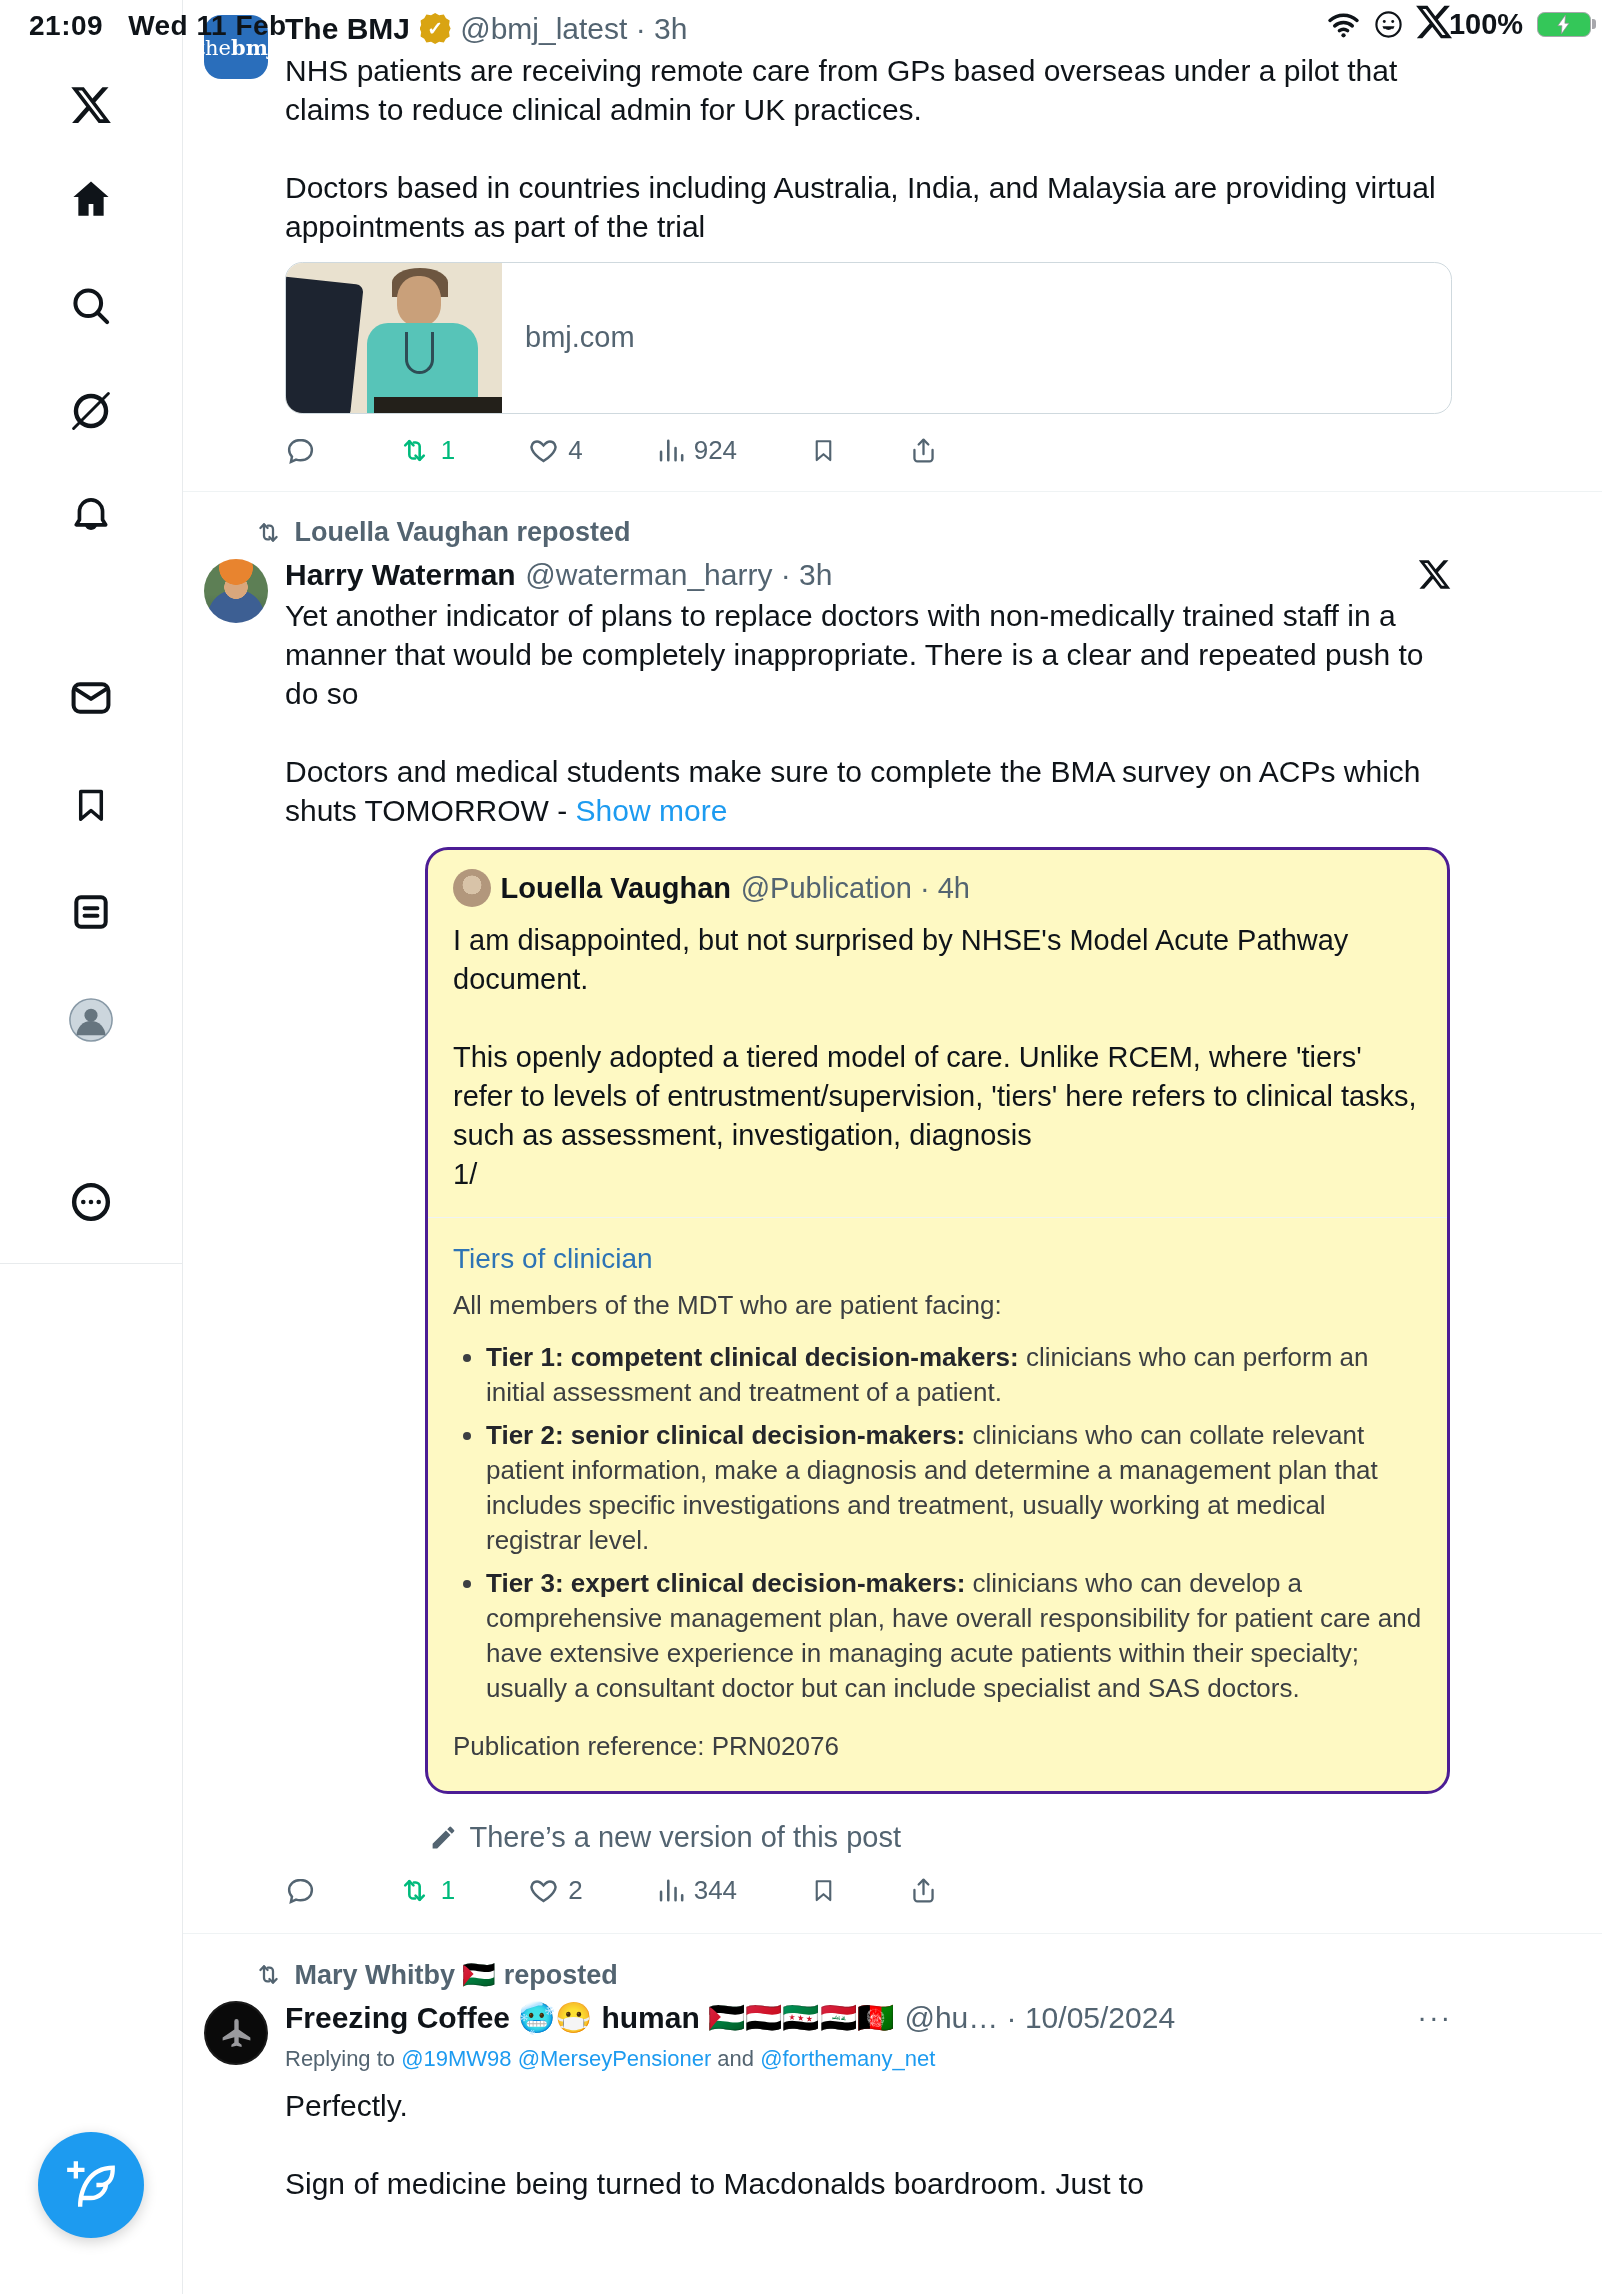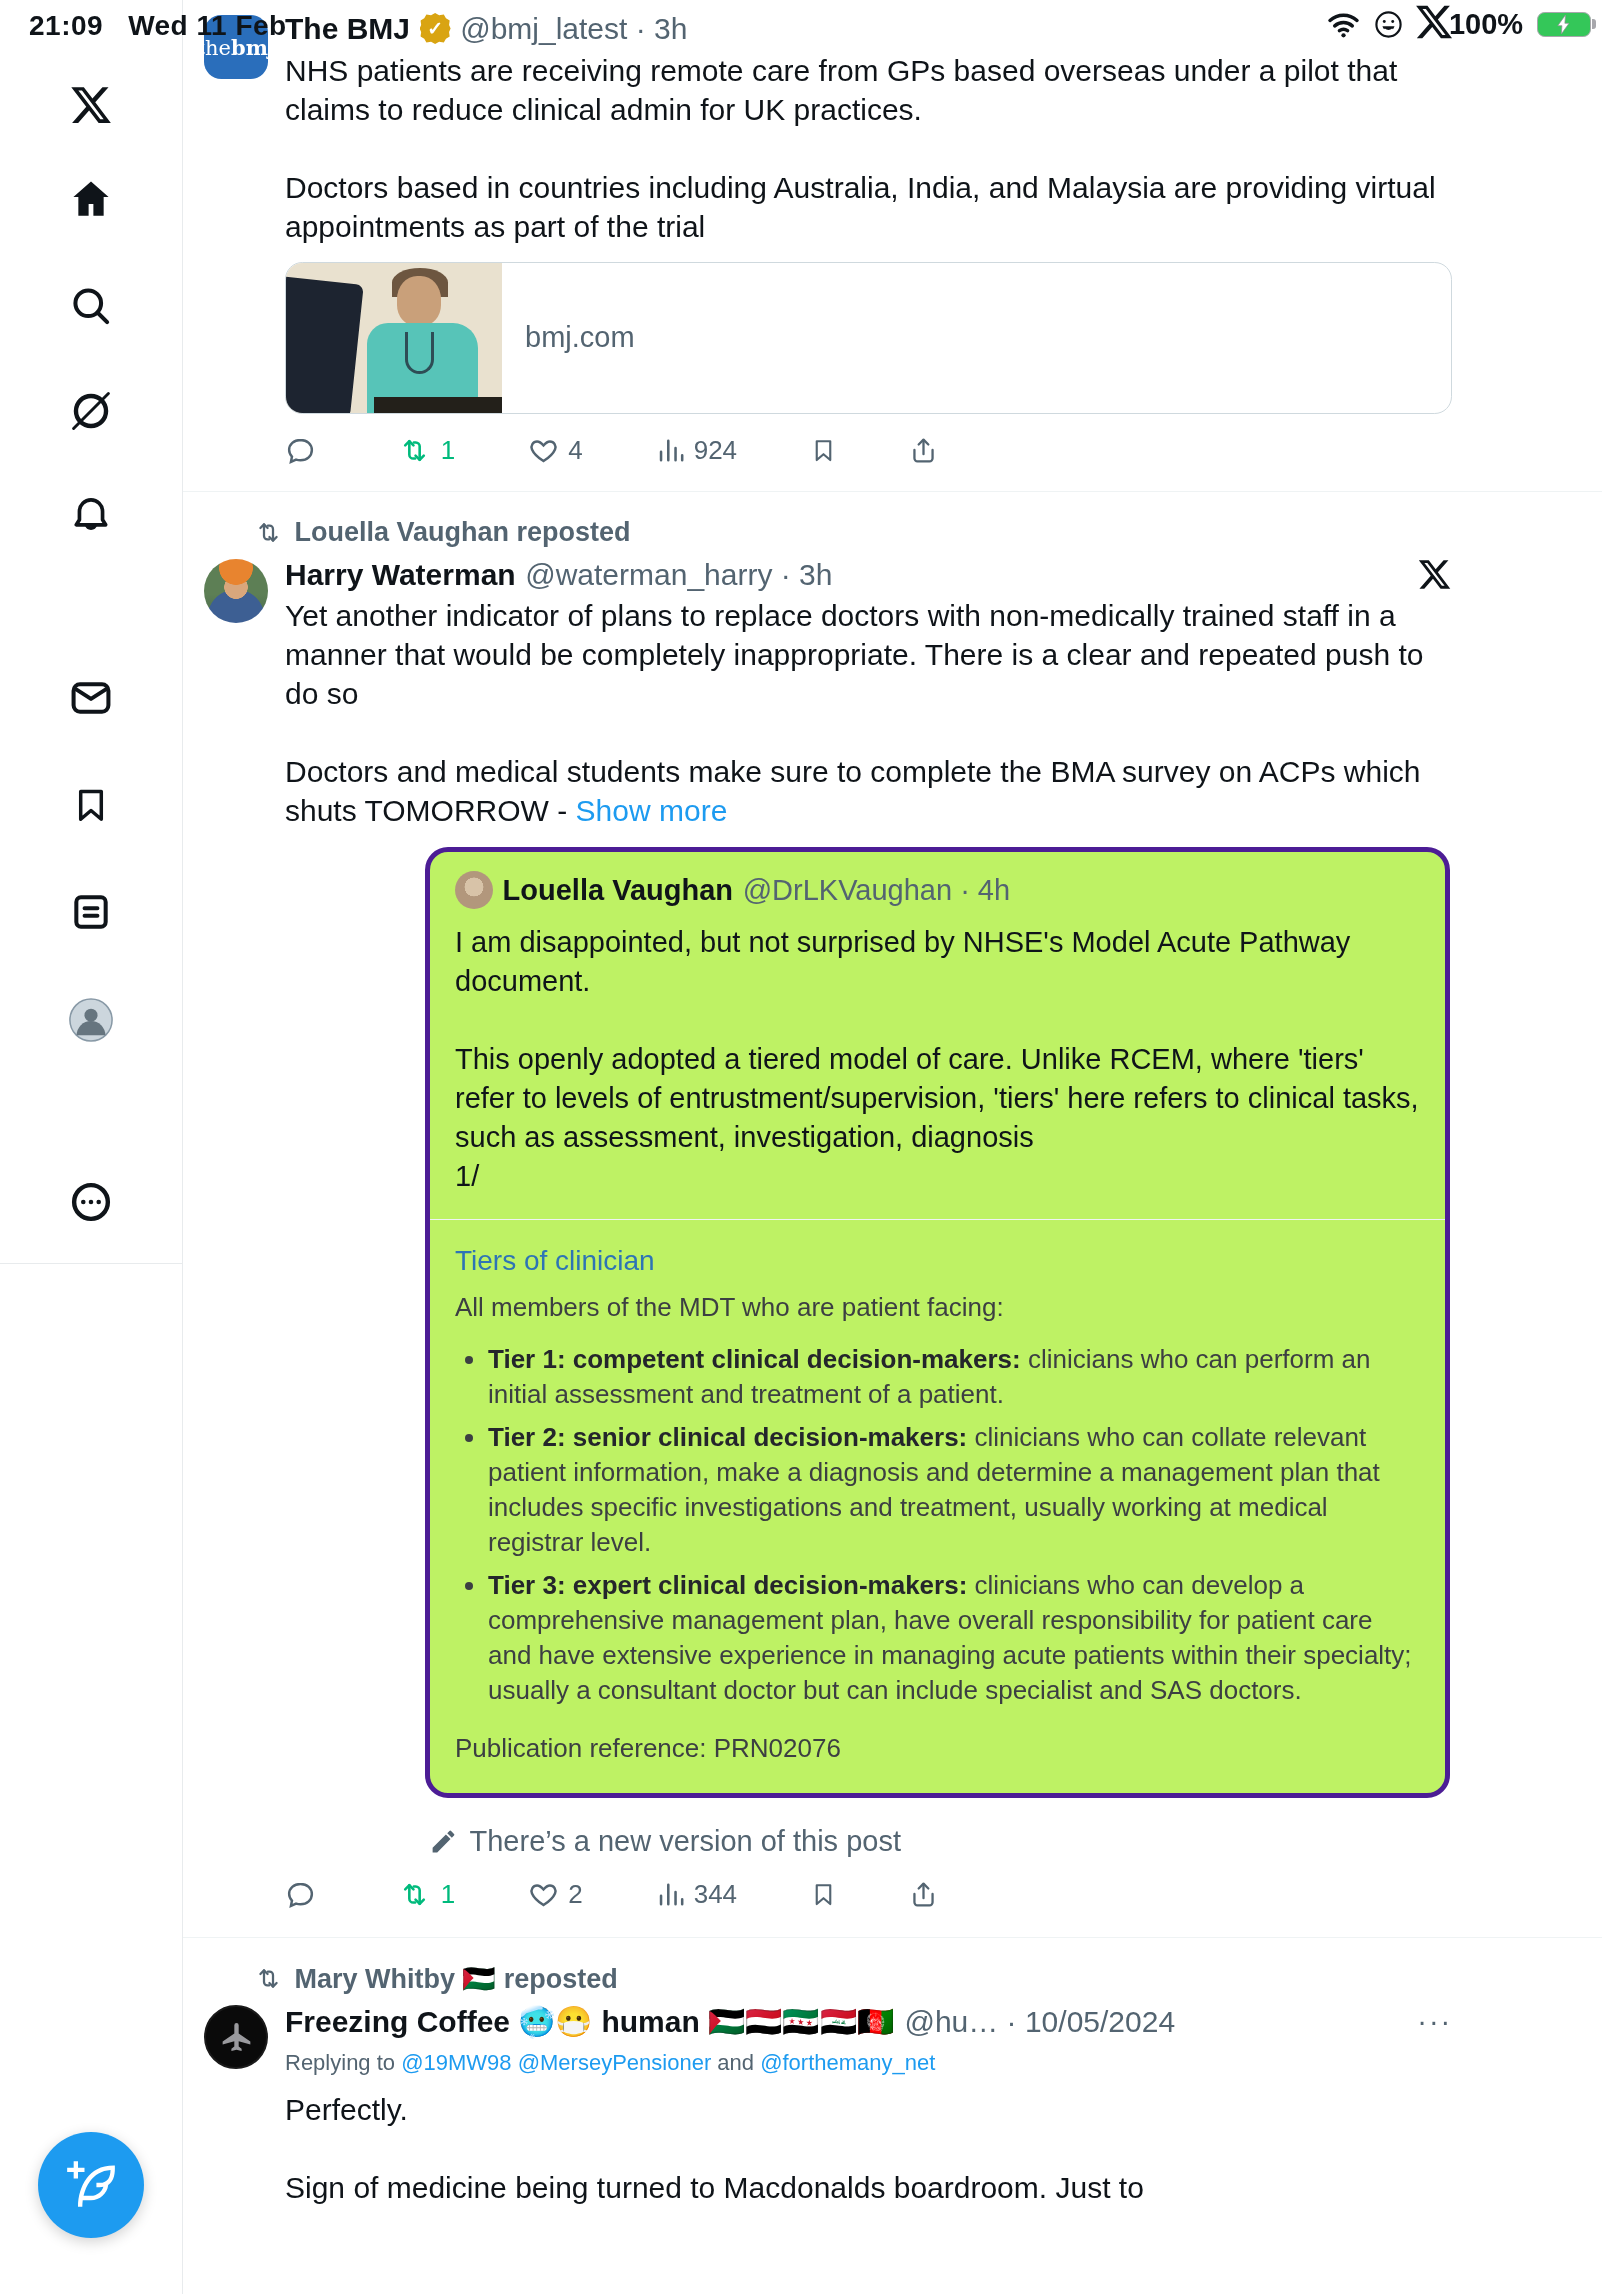--- a/index.html
+++ b/index.html
@@ -62,22 +62,22 @@
   .lc-title { font-size:29px; line-height:37px; }
   .lc-domain { font-size:29px; color:#536471; }
 
   
   .actions { display:flex; width:653px; justify-content:space-between; align-items:center;
     margin-top:21px; color:#536471; font-size:26px; }
   .act { display:flex; align-items:center; gap:9.6px; cursor:pointer; }
   .act.green { color:#00ba7c; }
 
   
-  .quote-card { margin-left:140px; margin-top:17.3px; width:1025px; border:5px solid #4c1d95;
-    border-radius:23px; overflow:hidden; background:#bef264; }
+  .quote-card { margin-left:140px; margin-top:17.3px; width:1025px; border:3px solid #4c1d95;
+    border-radius:23px; overflow:hidden; background:#fef9c3; }
   .q-pad { padding:19px 25px 23px; }
   .q-head { display:flex; align-items:center; gap:9.6px; font-size:29px; }
   .q-ava { width:38px; height:38px; border-radius:50%;
     background:radial-gradient(circle at 50% 42%, #d8c3a8 0 32%, #b2977c 33% 100%); flex:none; }
   .q-body { margin-top:13.4px; font-size:29px; line-height:39px; }
   .doc { border-top:1px solid #eff3f4; padding:25px 25px 29px; color:#3c3f42; }
   .doc-h { color:#2e74b5; font-size:28px; margin-bottom:15.4px; }
   .doc-intro { font-size:26px; margin-bottom:19px; }
   .doc ul { margin-left:33px; }
   .doc li { font-size:26px; line-height:35px; margin-bottom:7.7px; }
@@ -335,21 +335,21 @@
         <p>Yet another indicator of plans to replace doctors with non-medically trained staff in a manner that would be completely inappropriate. There is a clear and repeated push to do so</p>
         <div class="gap"></div>
         <p><span>Doctors and medical students make sure to complete the BMA survey on ACPs which shuts TOMORROW  - </span><span class="link-blue">Show more</span></p>
       </div>
 
       <div class="quote-card">
         <div class="q-pad">
           <div class="q-head">
             <span class="q-ava"></span>
             <span class="name">Louella Vaughan</span>
-            <span class="handle">@DrLKVaughan · 4h</span>
+            <span class="handle">@Publication · 4h</span>
           </div>
           <div class="q-body">
             <p>I am disappointed, but not surprised by NHSE's Model Acute Pathway document.</p>
             <div class="gap"></div>
             <p>This openly adopted a tiered model of care. Unlike RCEM, where 'tiers' refer to levels of entrustment/supervision, 'tiers' here refers to clinical tasks, such as assessment, investigation, diagnosis</p>
             <p>1/</p>
           </div>
         </div>
         <div class="doc">
           <div class="doc-h">Tiers of clinician</div>

